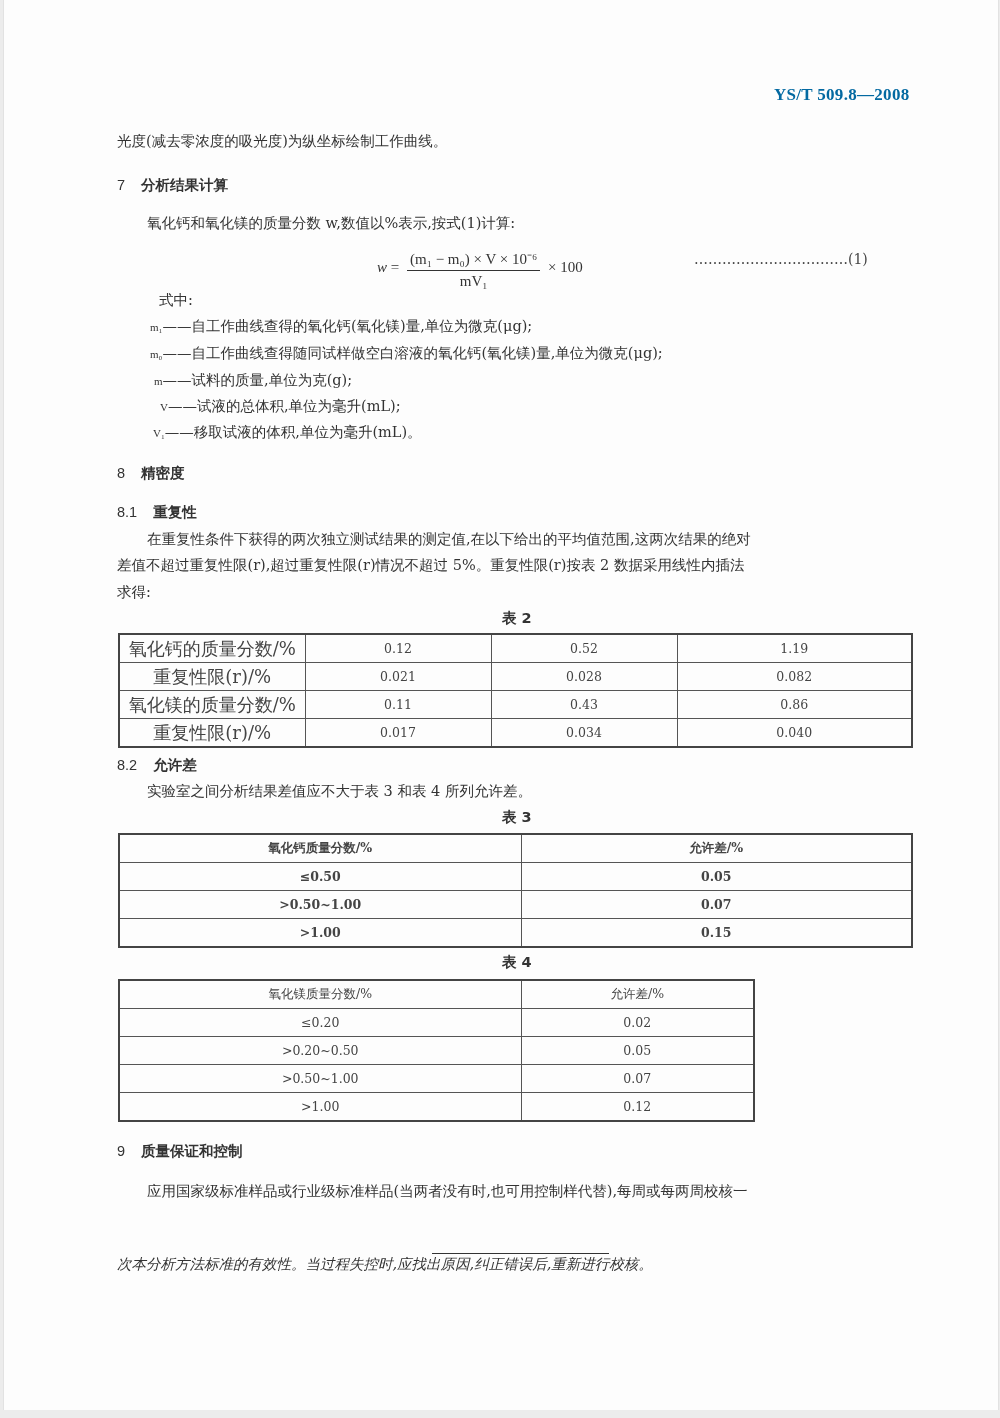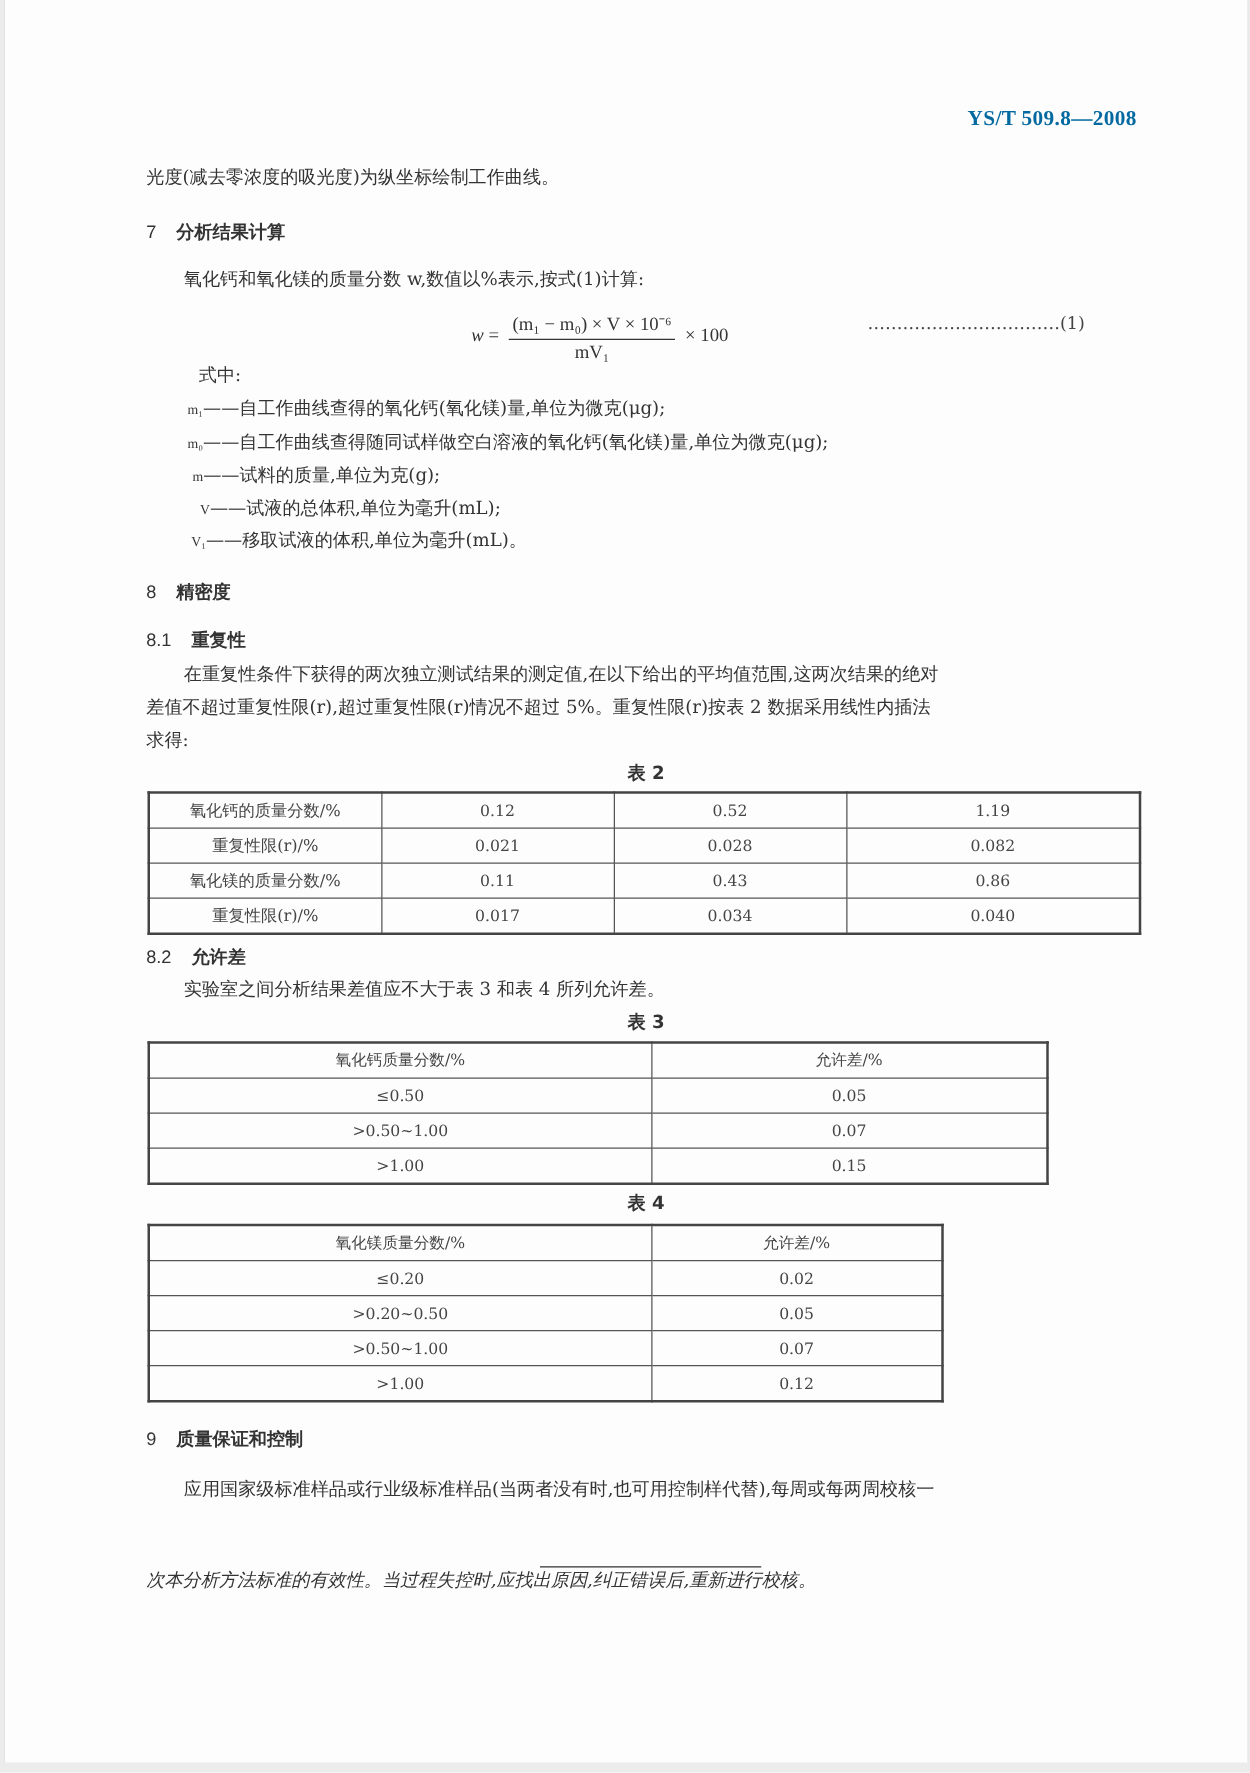--- a/index.html
+++ b/index.html
@@ -28,21 +28,21 @@
   i { font-style: italic; }
   .eqno { left: 690px; top: 251px; font-size: 14px; color: #444; }
   .var { font-family: "Liberation Serif", serif; font-size: 11px; }
   .def { font-size: 14.5px; color: #333; }
   .tbl-title { font-family: "DejaVu Sans", sans-serif; font-weight: bold; font-size: 14.5px; color: #333; }
   table.doc {
     position: absolute; border-collapse: collapse; border: 2px solid #444;
     font-size: 12.5px; color: #444;
   }
   table.doc td { border: 1px solid #555; text-align: center; padding: 0; height: 27px; }
-  table.doc td.lbl { font-size: 13px; }
+  table.doc td.lbl { font-size: 18px; }
   .sep { left: 428px; top: 1253px; width: 177px; height: 0; border-top: 1.5px solid #333; }
 </style>
 </head>
 <body>
 
 <div class="page">
 
   <div class="abs std-code">YS/T 509.8—2008</div>
 
 
@@ -126,21 +126,21 @@
     </tr>
   </tbody>
     </table>
 
   <div class="abs heading" style="left:113px;top:756px;">
     <span class="num">8.2</span><span>允许差</span>
   </div>
   <div class="abs txt" style="left:143px;top:782px;">实验室之间分析结果差值应不大于表 3 和表 4 所列允许差。</div>
 
   <div class="abs tbl-title" style="left:498px;top:808px;">表 3</div>
-  <table class="doc" style="left:114px;top:833px;width:721px;">
+  <table class="doc" style="left:114px;top:833px;width:795px;font-weight:bold;">
     <colgroup>
         <col style="width:402px">
         <col>
       </colgroup>
     <tbody>
         <tr>
       <td>氧化钙质量分数/%</td>
       <td>允许差/%</td>
     </tr>
     <tr>

